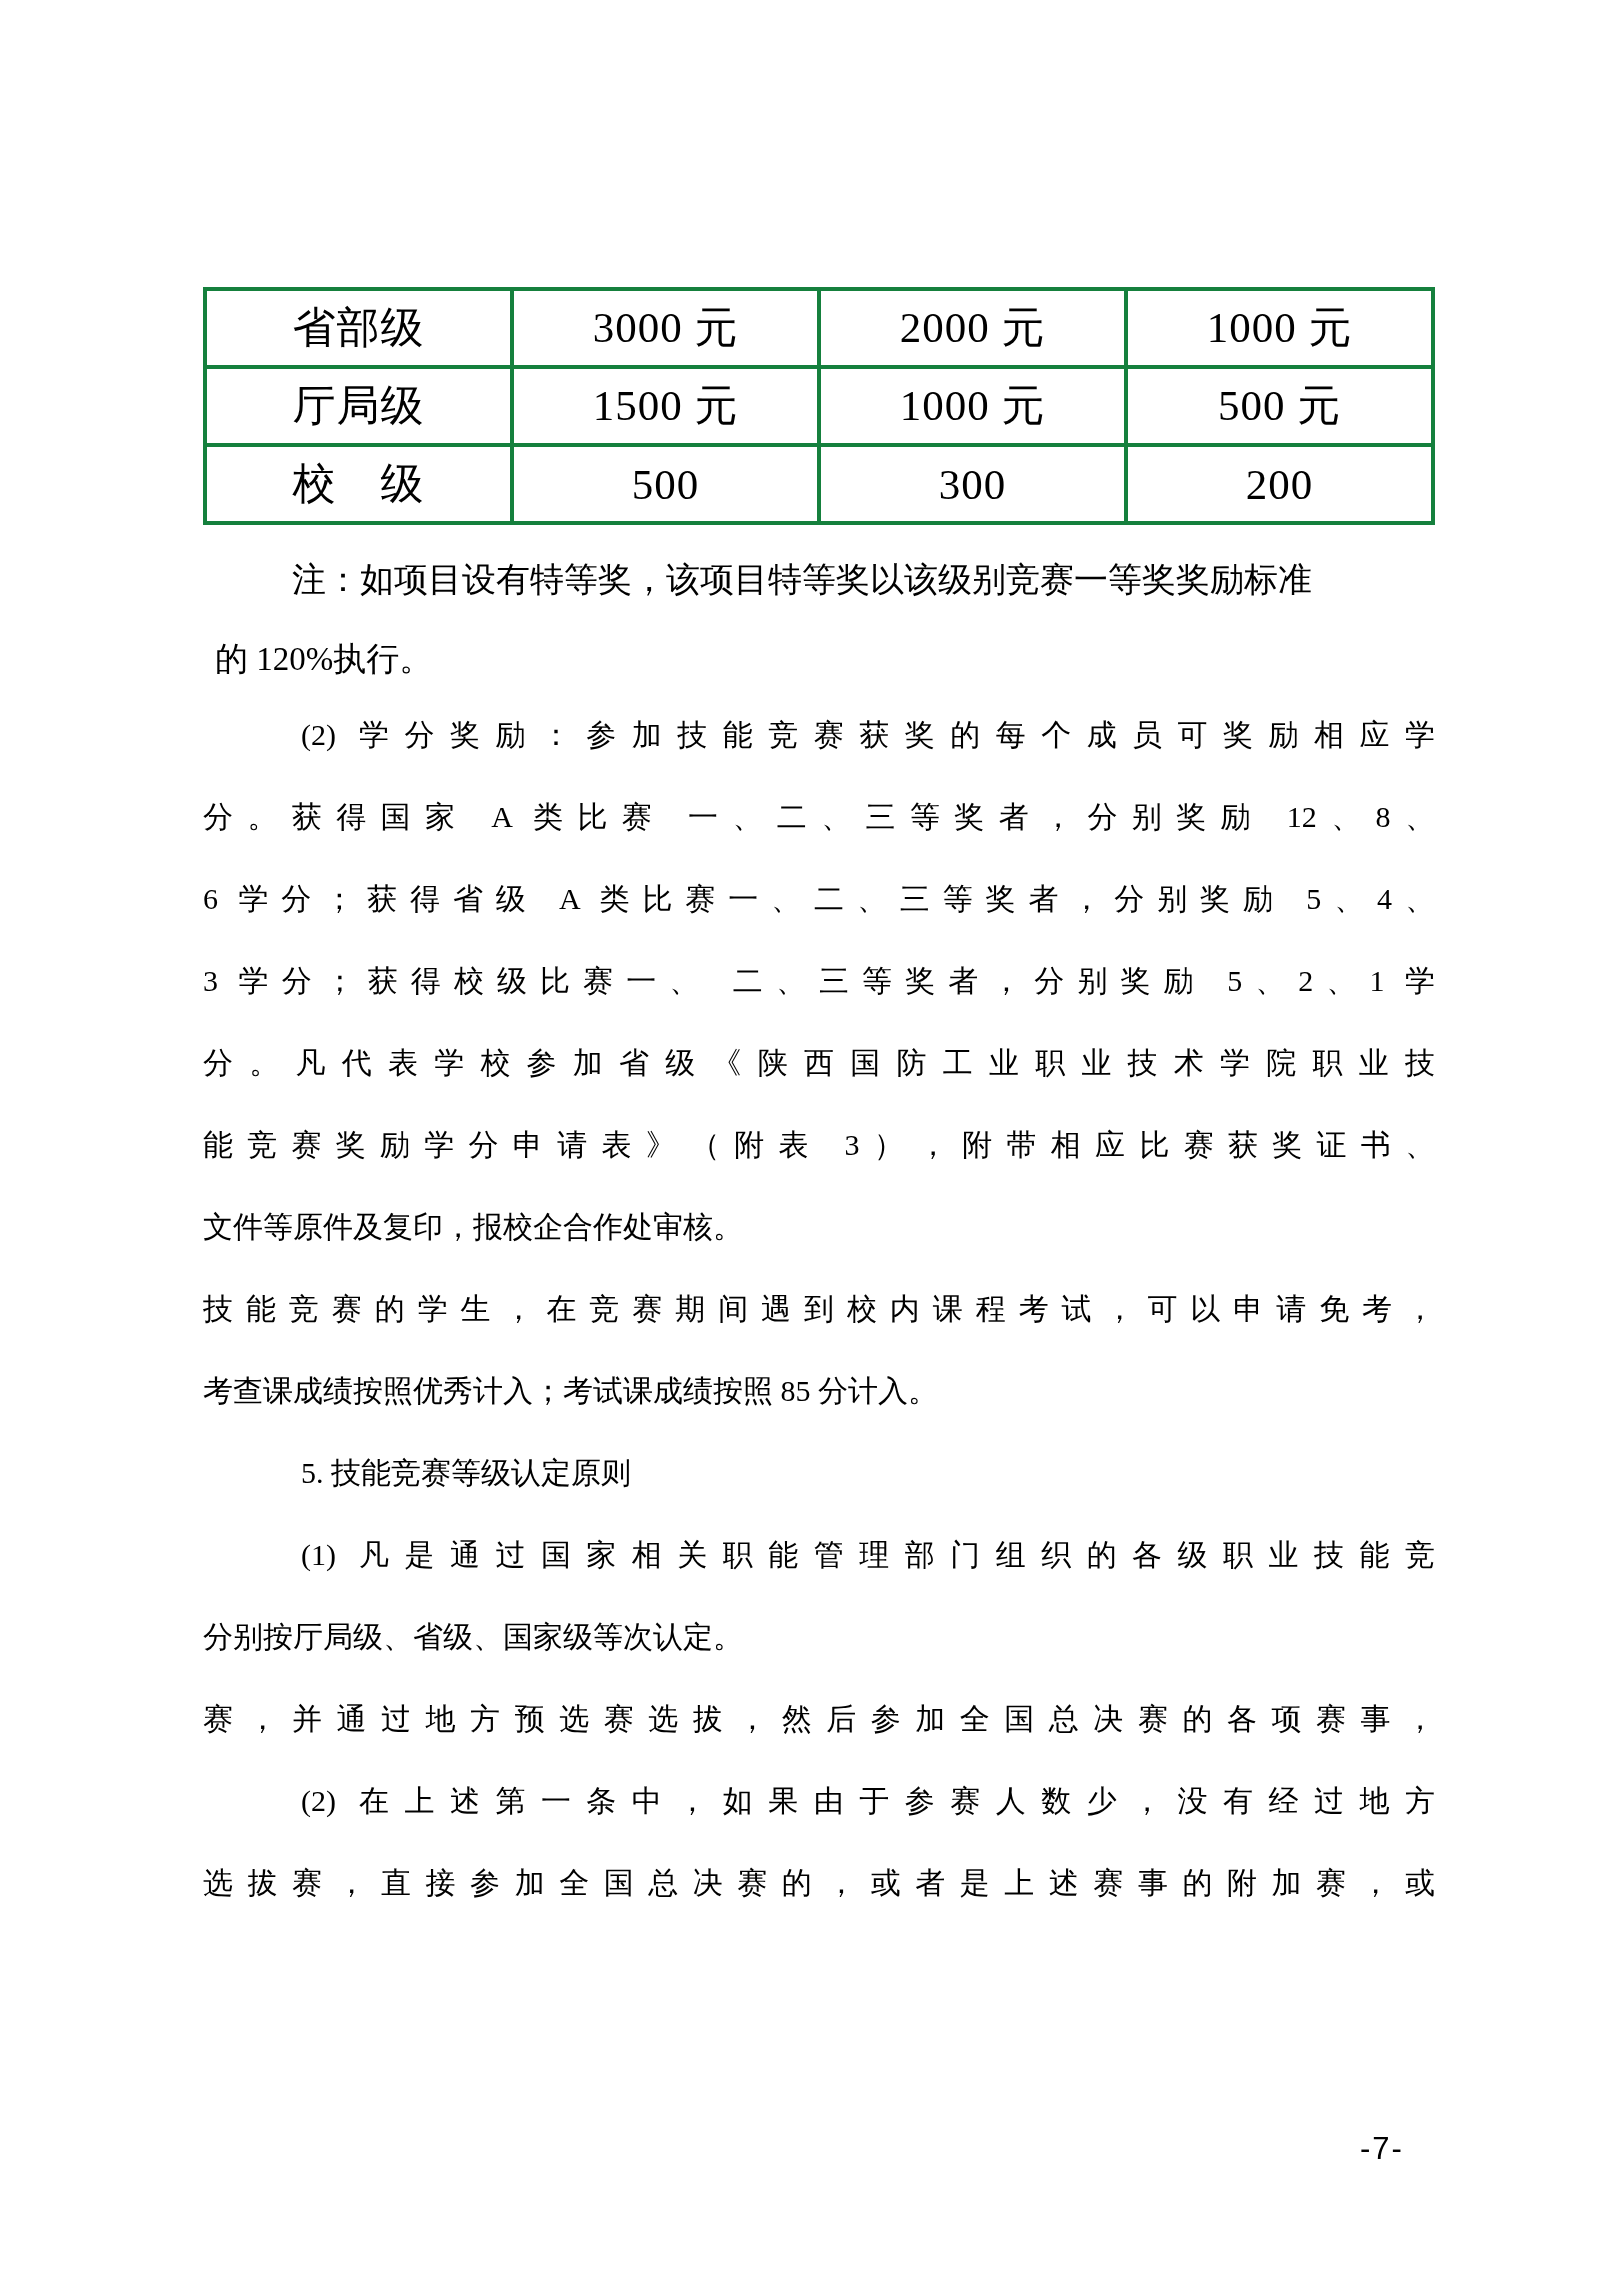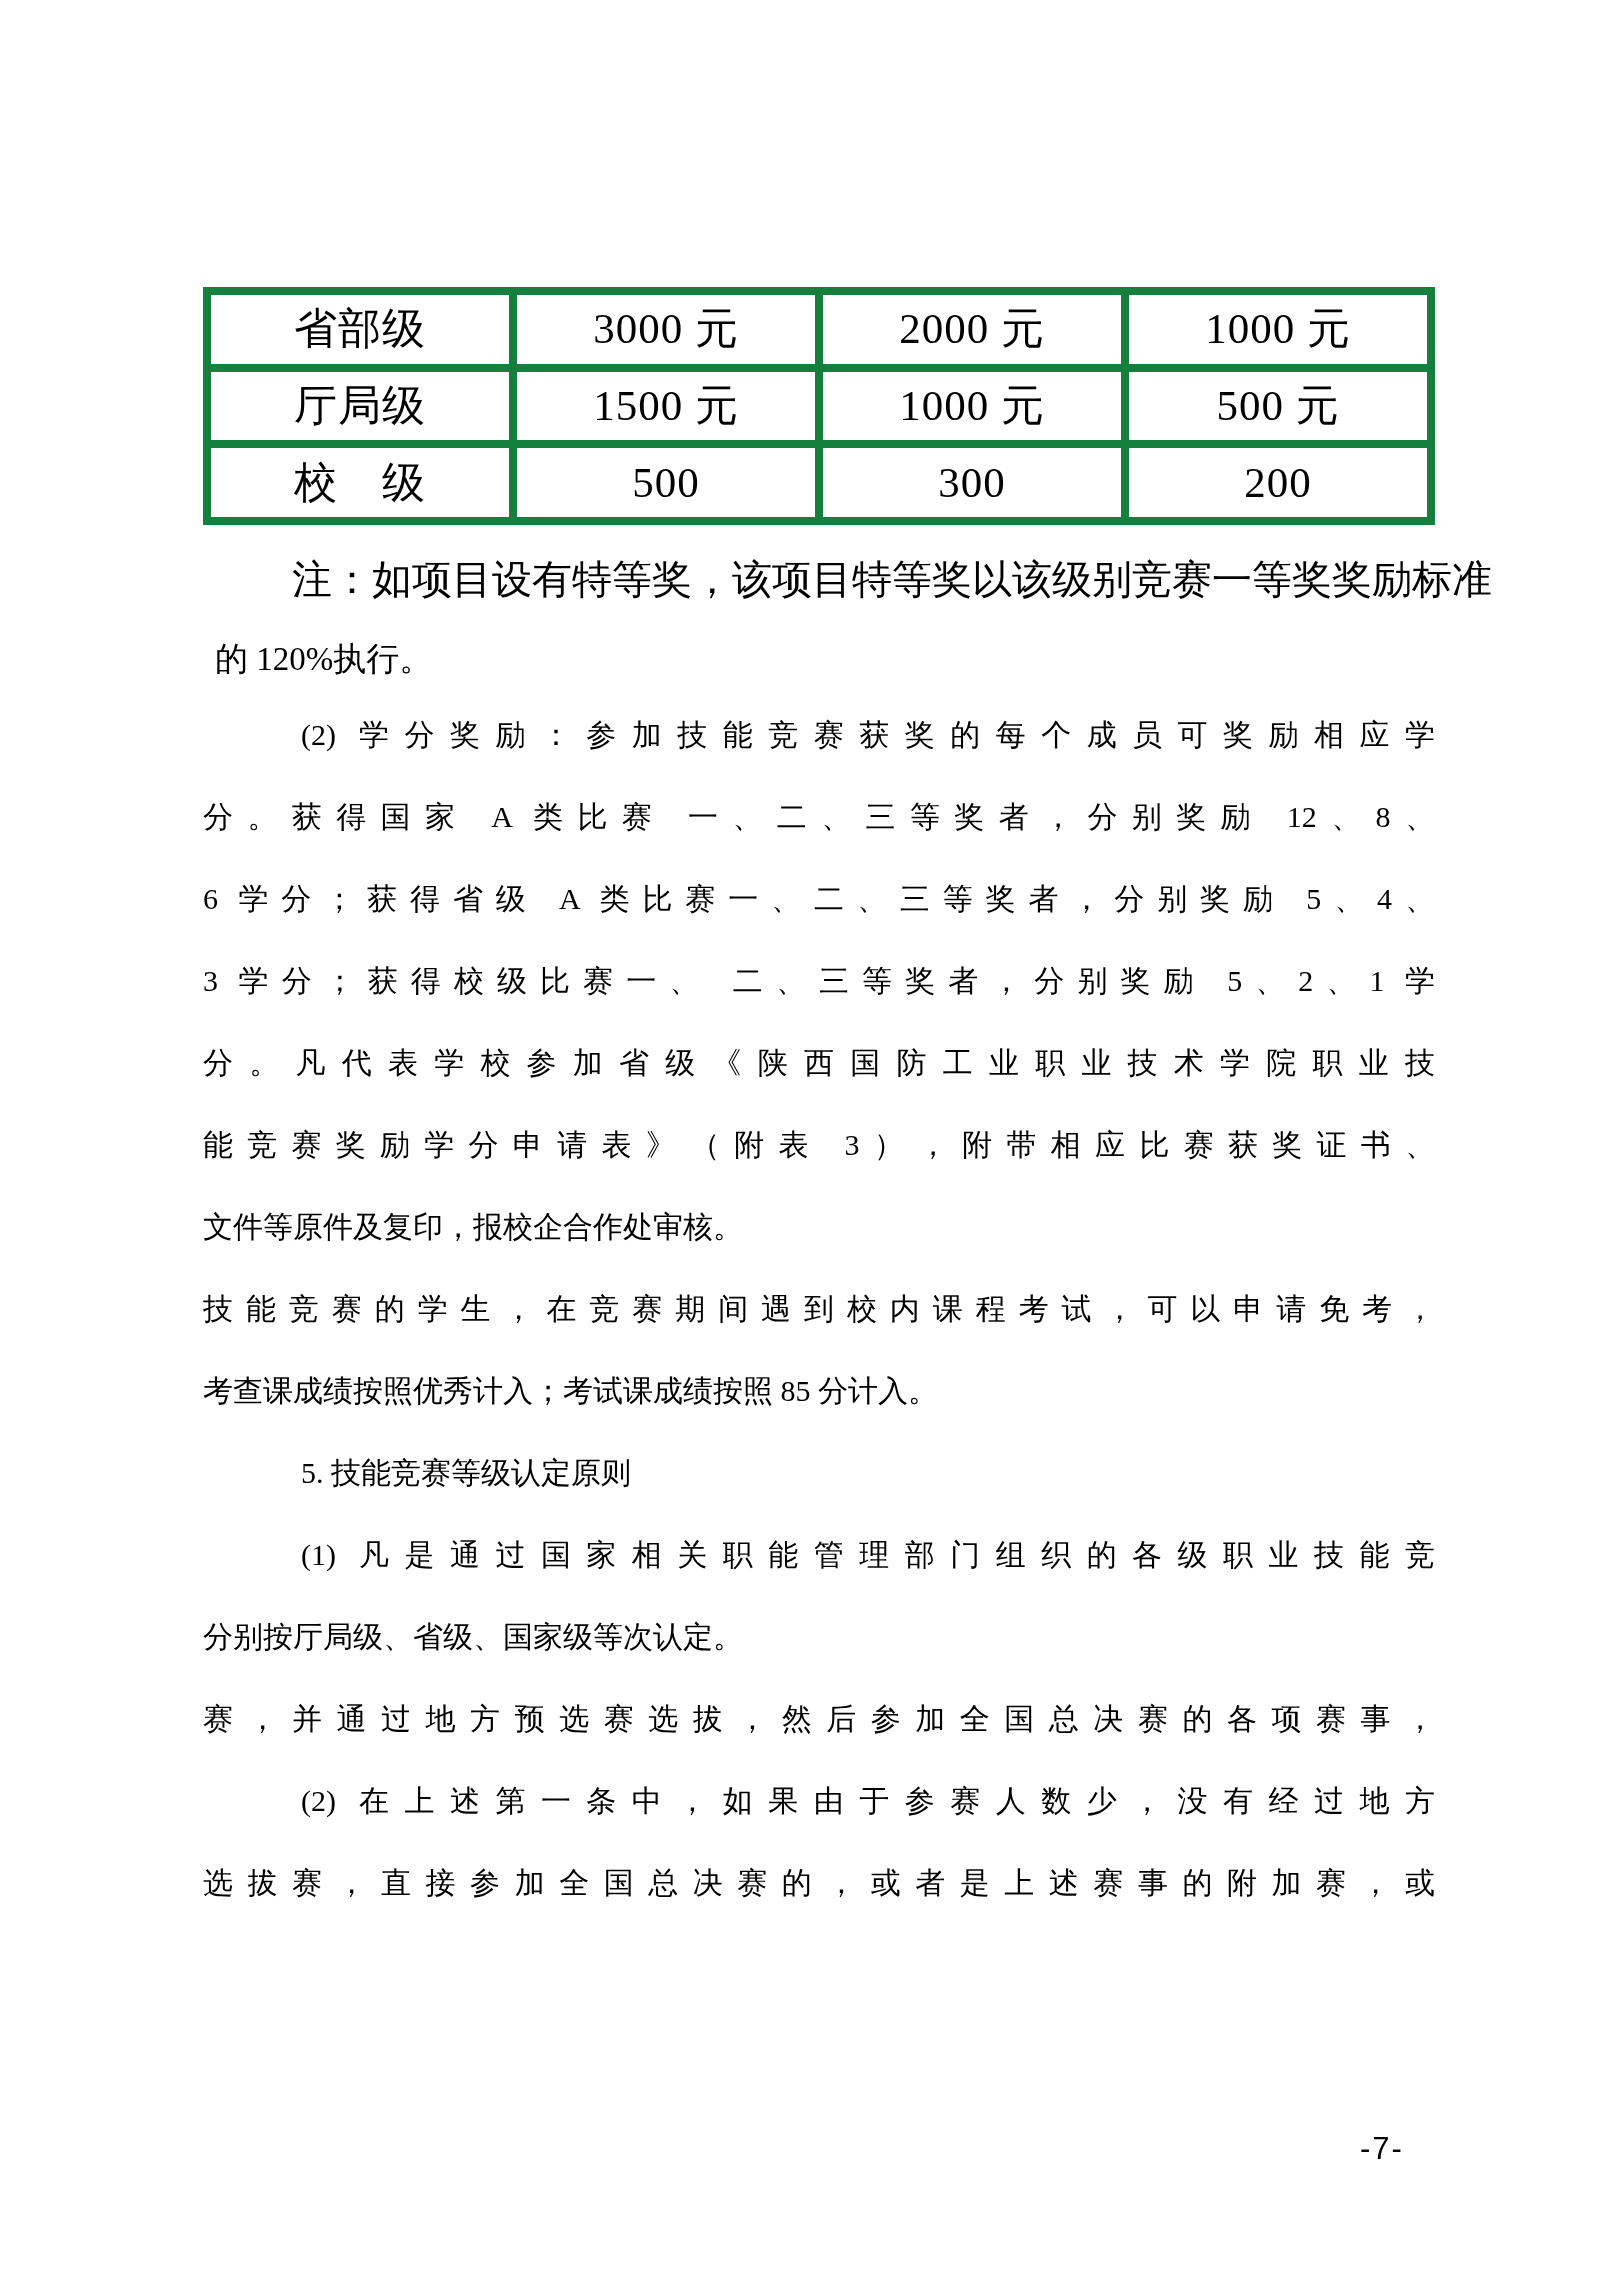--- a/index.html
+++ b/index.html
@@ -27,35 +27,35 @@
     height: 238px;
   }
   table.award-table {
     width: 100%;
     height: 100%;
     border-collapse: collapse;
     table-layout: fixed;
     border: 2.9px solid #000;
   }
   table.award-table td {
-    border: 8px solid #15803d;
+    border: 4px solid #15803d;
     text-align: center;
     vertical-align: middle;
     font-size: 43px;
     letter-spacing: 1px;
     white-space: nowrap;
     overflow: hidden;
   }
 
   
   .note-line-1 {
     position: absolute;
     left: 292px;
     top: 555px;
-    font-size: 40px;
+    font-size: 34px;
     line-height: 49px;
     white-space: nowrap;
   }
   .note-line-2 {
     position: absolute;
     left: 215px;
     top: 635px;
     font-size: 33px;
     line-height: 49px;
     white-space: nowrap;

